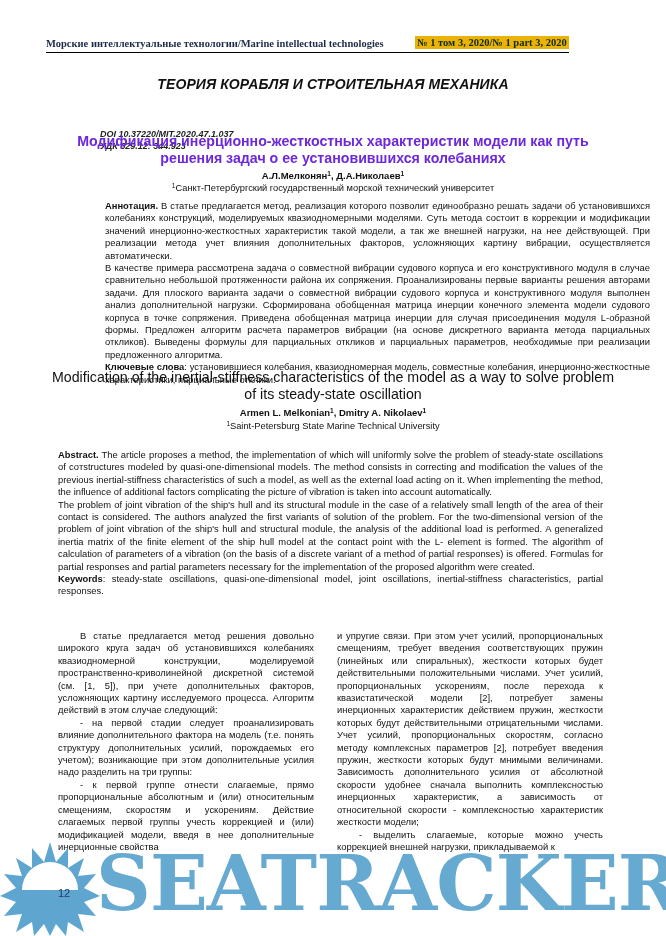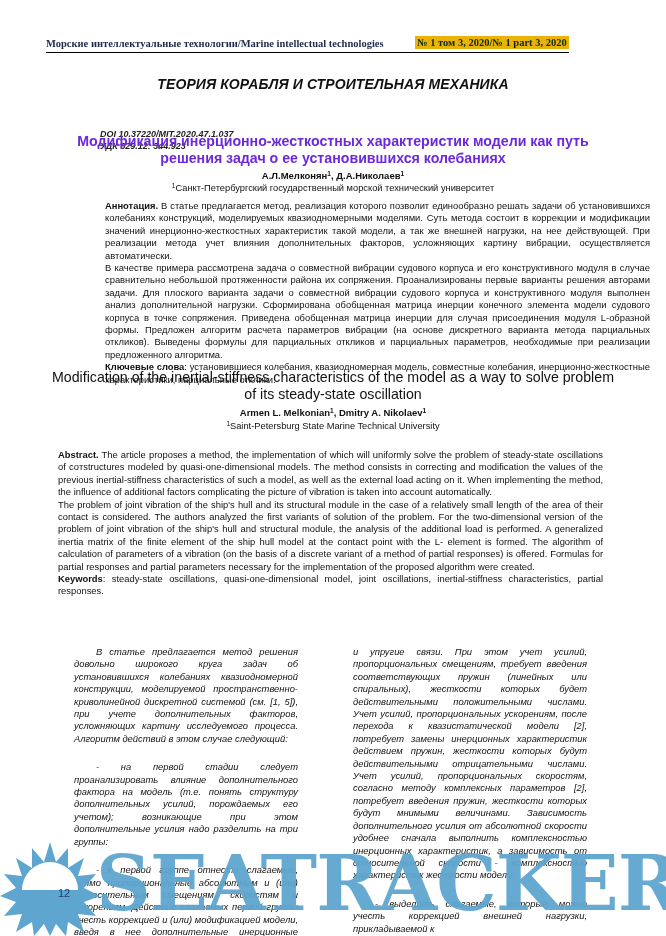--- a/index.html
+++ b/index.html
@@ -11,21 +11,21 @@
     .section-title { position: absolute; left: 0; width: 666px; top: 76px; text-align: center; font-weight: bold; font-style: italic; font-size: 14px; letter-spacing: 0.1px; }
     .meta { position: absolute; left: 100px; font-style: italic; font-weight: bold; font-size: 9px; color: #222; margin-top: 28px; }
     .title-ru { position: absolute; left: 60px; width: 546px; top: 133px; text-align: center; font-weight: bold; font-size: 14.2px; line-height: 17px; color: #6d28d9; }
     .authors { position: absolute; left: 0; width: 666px; text-align: center; font-weight: bold; font-size: 9.5px; }
     .affil { position: absolute; left: 0; width: 666px; text-align: center; font-size: 9.3px; }
     sup { font-size: 6.5px; vertical-align: 3px; }
     .para { position: absolute; left: 58px; width: 545px; font-size: 9.4px; line-height: 12.4px; text-align: justify; color: #111; }
     .para b { font-weight: bold; }
     .title-en { position: absolute; left: 50px; width: 566px; top: 369px; text-align: center; font-weight: normal; font-size: 14.2px; line-height: 17px; }
     .col { position: absolute; font-size: 9.4px; line-height: 12.4px; text-align: justify; color: #111; }
-    .col p { margin: 16px; text-indent: 22px; font-style: italic; }
+    .col p { margin: 0; text-indent: 22px; }
     .col p.noind { text-indent: 0; }
     .watermark { position: absolute; left: 0; top: 840px; width: 666px; height: 96px; pointer-events: none; }
     .wm-text { position: absolute; left: 96px; top: 844px; font-family: "DejaVu Serif", serif; font-weight: bold; font-size: 76px; color: #5ea6cf; letter-spacing: -1px; line-height: 80px; white-space: nowrap; opacity: 0.95; }
     .page-num { position: absolute; left: 58px; top: 887px; font-size: 11px; color: #1d3b6a; }
   </style>
 </head>
 <body>
 
 <div class="page">
 

